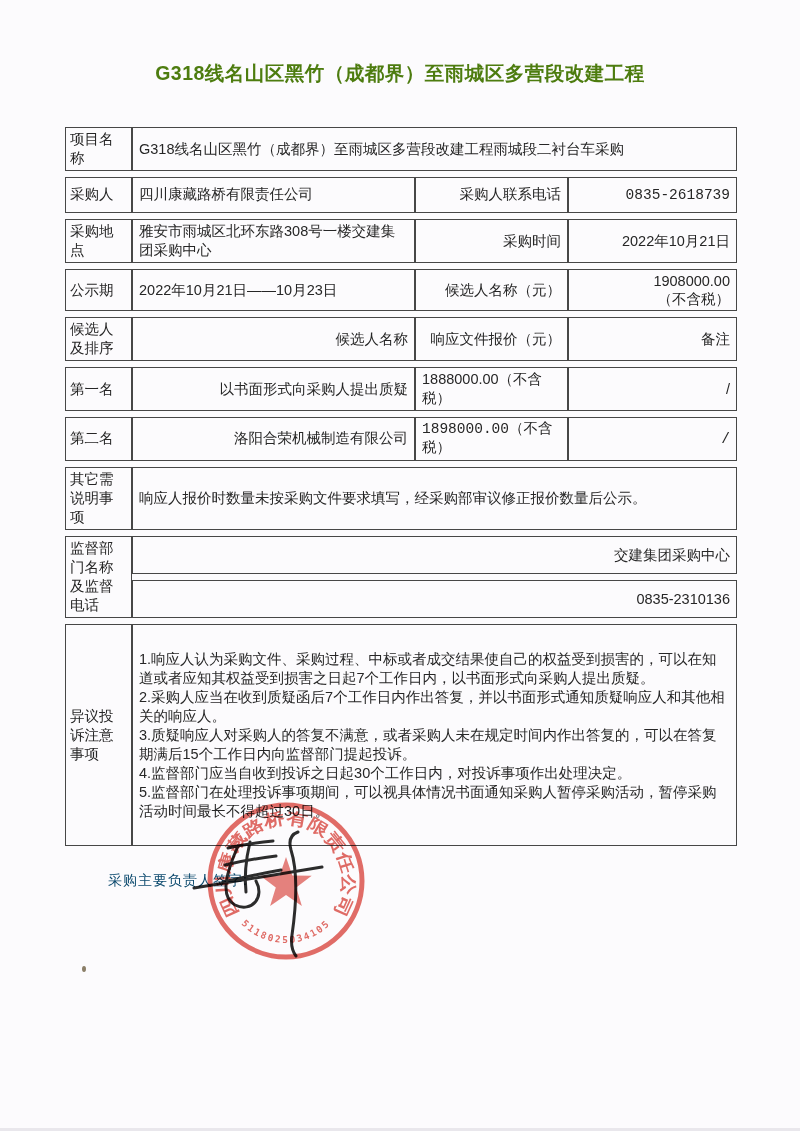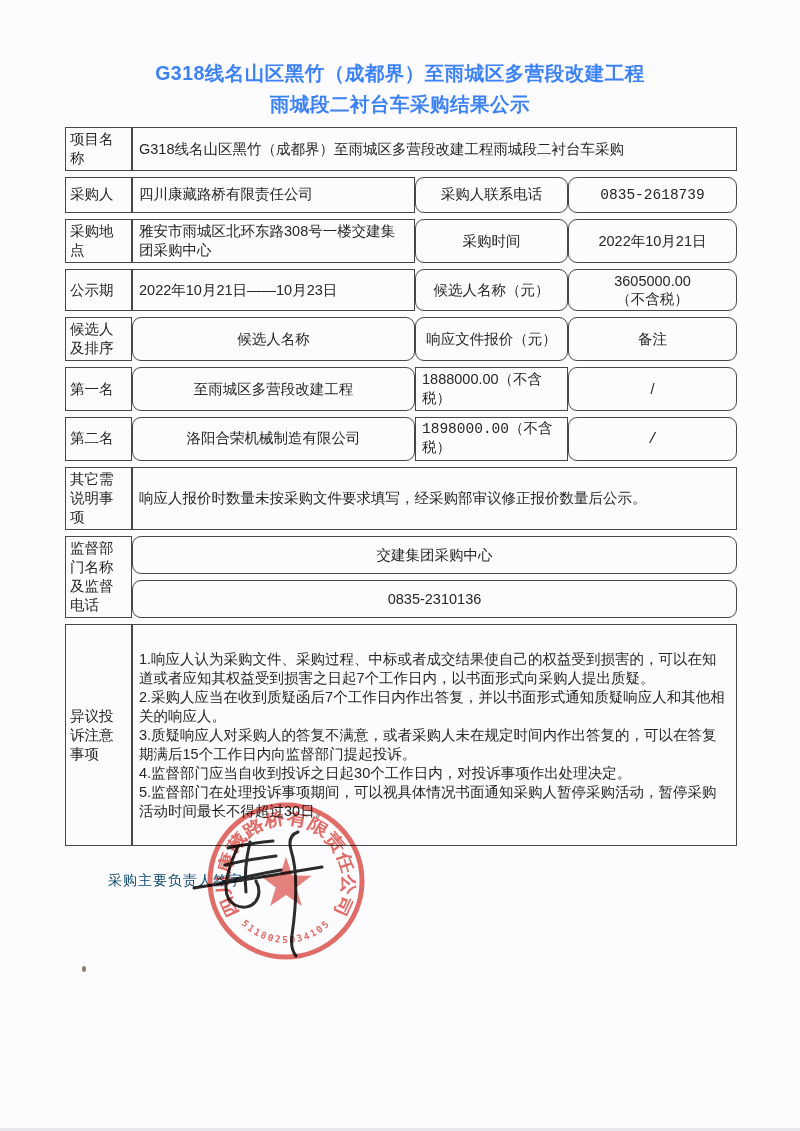--- a/index.html
+++ b/index.html
@@ -17,21 +17,21 @@
   .doc-title {
     position: absolute;
     top: 58px;
     left: 0;
     width: 100%;
     text-align: center;
     font-size: 19.5px;
     font-weight: bold;
     line-height: 31px;
     letter-spacing: 0.5px;
-    color: #3b82f6;
+    color: #4d7c0f;
   }
   table.main {
     position: absolute;
     left: 65px;
     top: 121px;
     width: 672px;
     border-collapse: separate;
     border-spacing: 0 6px;
     table-layout: fixed;
   }
@@ -44,21 +44,21 @@
     line-height: 19px;
     color: #262626;
     word-break: break-all;
   }
   table.main th {
     text-align: left;
     padding-left: 4px;
     padding-right: 16px;
   }
   .c-left   { text-align: left; }
-  .c-center { text-align: center; border-radius: 9px; }
+  .c-center { text-align: right; }
   .h32  { height: 32px; }
   .h36  { height: 36px; font-family: Liberation Mono, monospace; }
   .h40  { height: 40px; }
   .h42  { height: 42px; }
   .h44  { height: 44px; }
   .h28  { height: 28px; }
   .h286 { height: 222px; }
   .objection-cell { padding: 8px 10px 8px 8px; line-height: 19.5px; text-align: left; }
   .objection-cell p { margin: 0; }
   .two-line div { line-height: 18px; }
@@ -106,21 +106,20 @@
     background: #e9e7ec;
   }
 </style>
 </head>
 <body>
 
 <div class="sheet">
 
   <div class="doc-title">
     <div>G318线名山区黑竹（成都界）至雨城区多营段改建工程</div>
-    <div>雨城段二衬台车采购结果公示</div>
   </div>
 
   <table class="main">
     <colgroup>
       <col style="width:67px">
         <col style="width:283px">
         <col style="width:153px">
         <col style="width:169px">
     </colgroup>
     <tbody>
@@ -138,33 +137,33 @@
         <th class="h42">采购地点</th>
         <td class="h42 c-left">雅安市雨城区北环东路308号一楼交建集团采购中心</td>
         <td class="h42 c-center">采购时间</td>
         <td class="h42 c-center">2022年10月21日</td>
       </tr>
       <tr>
         <th class="h40">公示期</th>
         <td class="h40 c-left">2022年10月21日——10月23日</td>
         <td class="h40 c-center">候选人名称（元）</td>
         <td class="h40 c-center two-line">
-          <div>3605000.00</div>
+          <div>1908000.00</div>
           <div>（不含税）</div>
         </td>
       </tr>
       <tr>
         <th class="h44">候选人及排序</th>
         <td class="h44 c-center">候选人名称</td>
         <td class="h44 c-center">响应文件报价（元）</td>
         <td class="h44 c-center">备注</td>
       </tr>
       <tr>
         <th class="h44">第一名</th>
-        <td class="h44 c-center">至雨城区多营段改建工程</td>
+        <td class="h44 c-center">以书面形式向采购人提出质疑</td>
         <td class="h44 c-left">1888000.00（不含税）</td>
         <td class="h44 c-center">/</td>
       </tr>
       <tr>
         <th class="h36">第二名</th>
         <td class="h36 c-center">洛阳合荣机械制造有限公司</td>
         <td class="h36 c-left">1898000.00（不含税）</td>
         <td class="h36 c-center">/</td>
       </tr>
       <tr>

